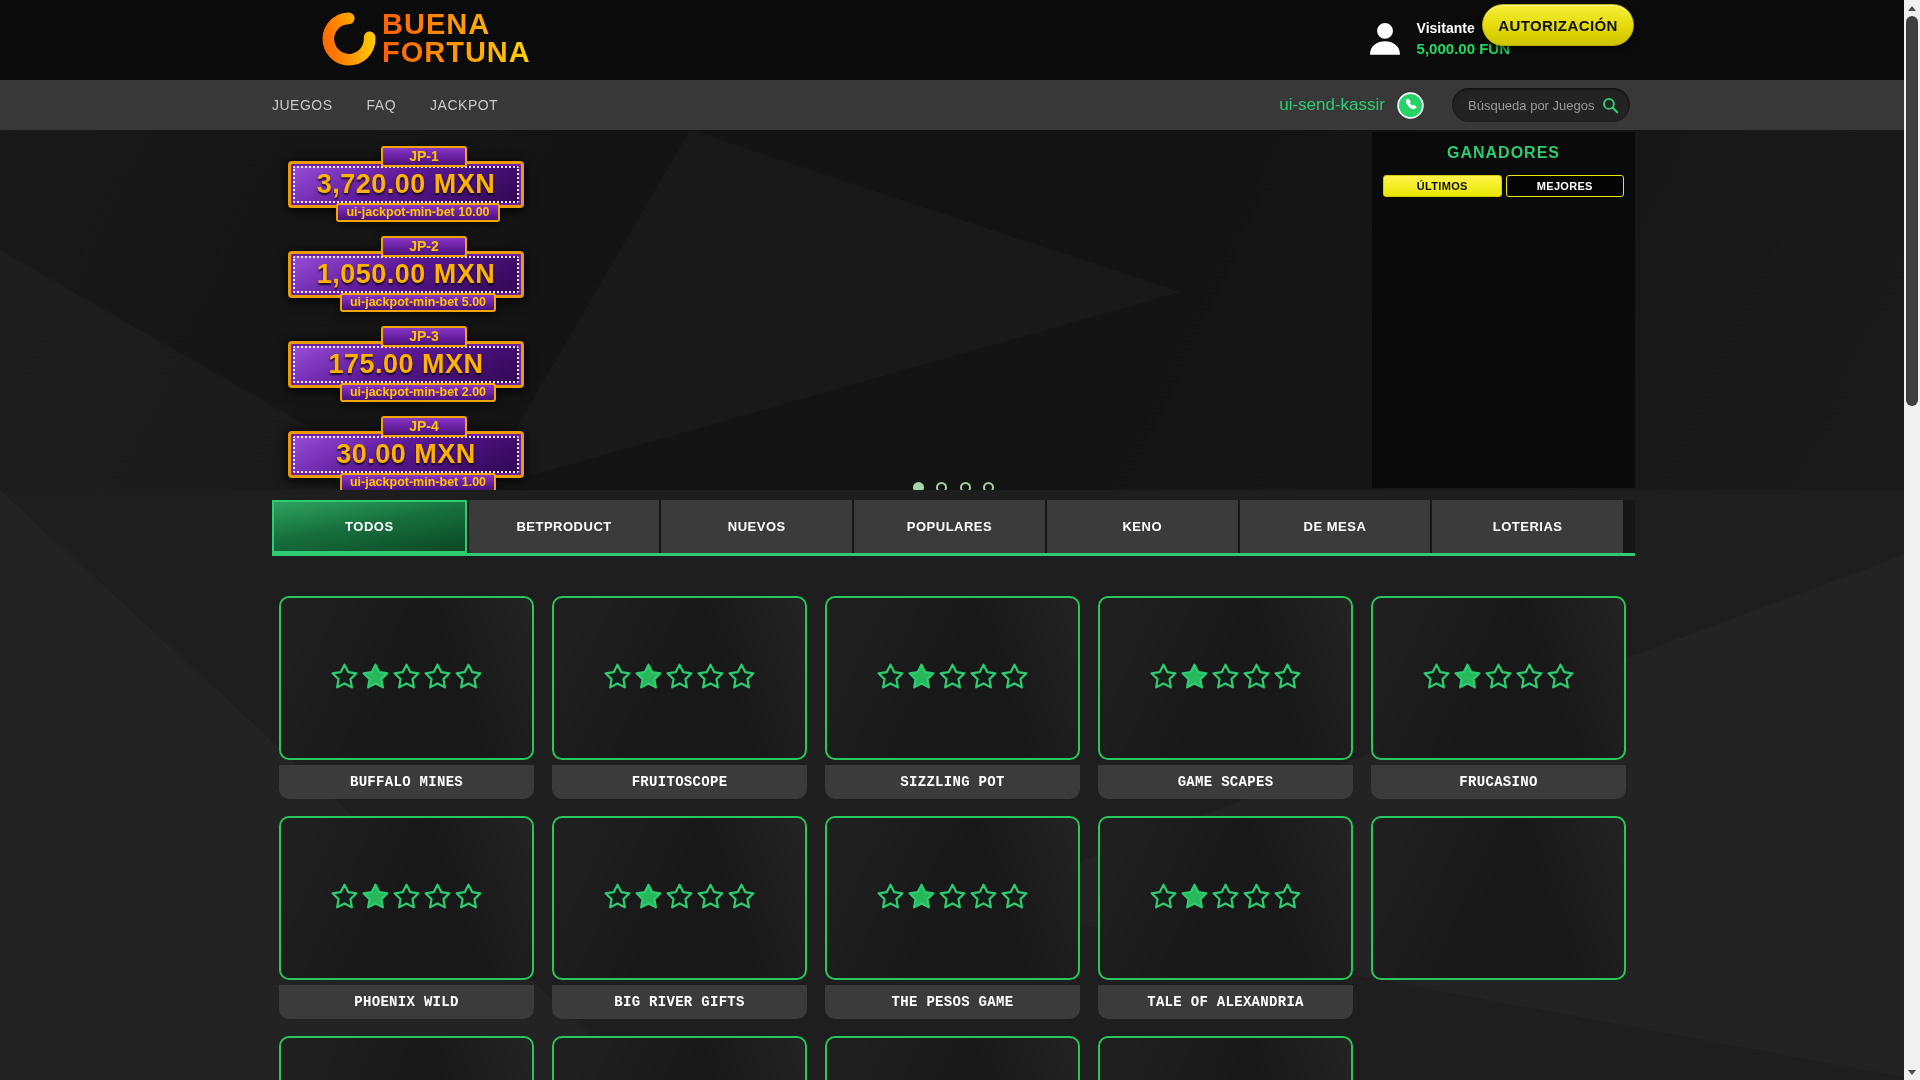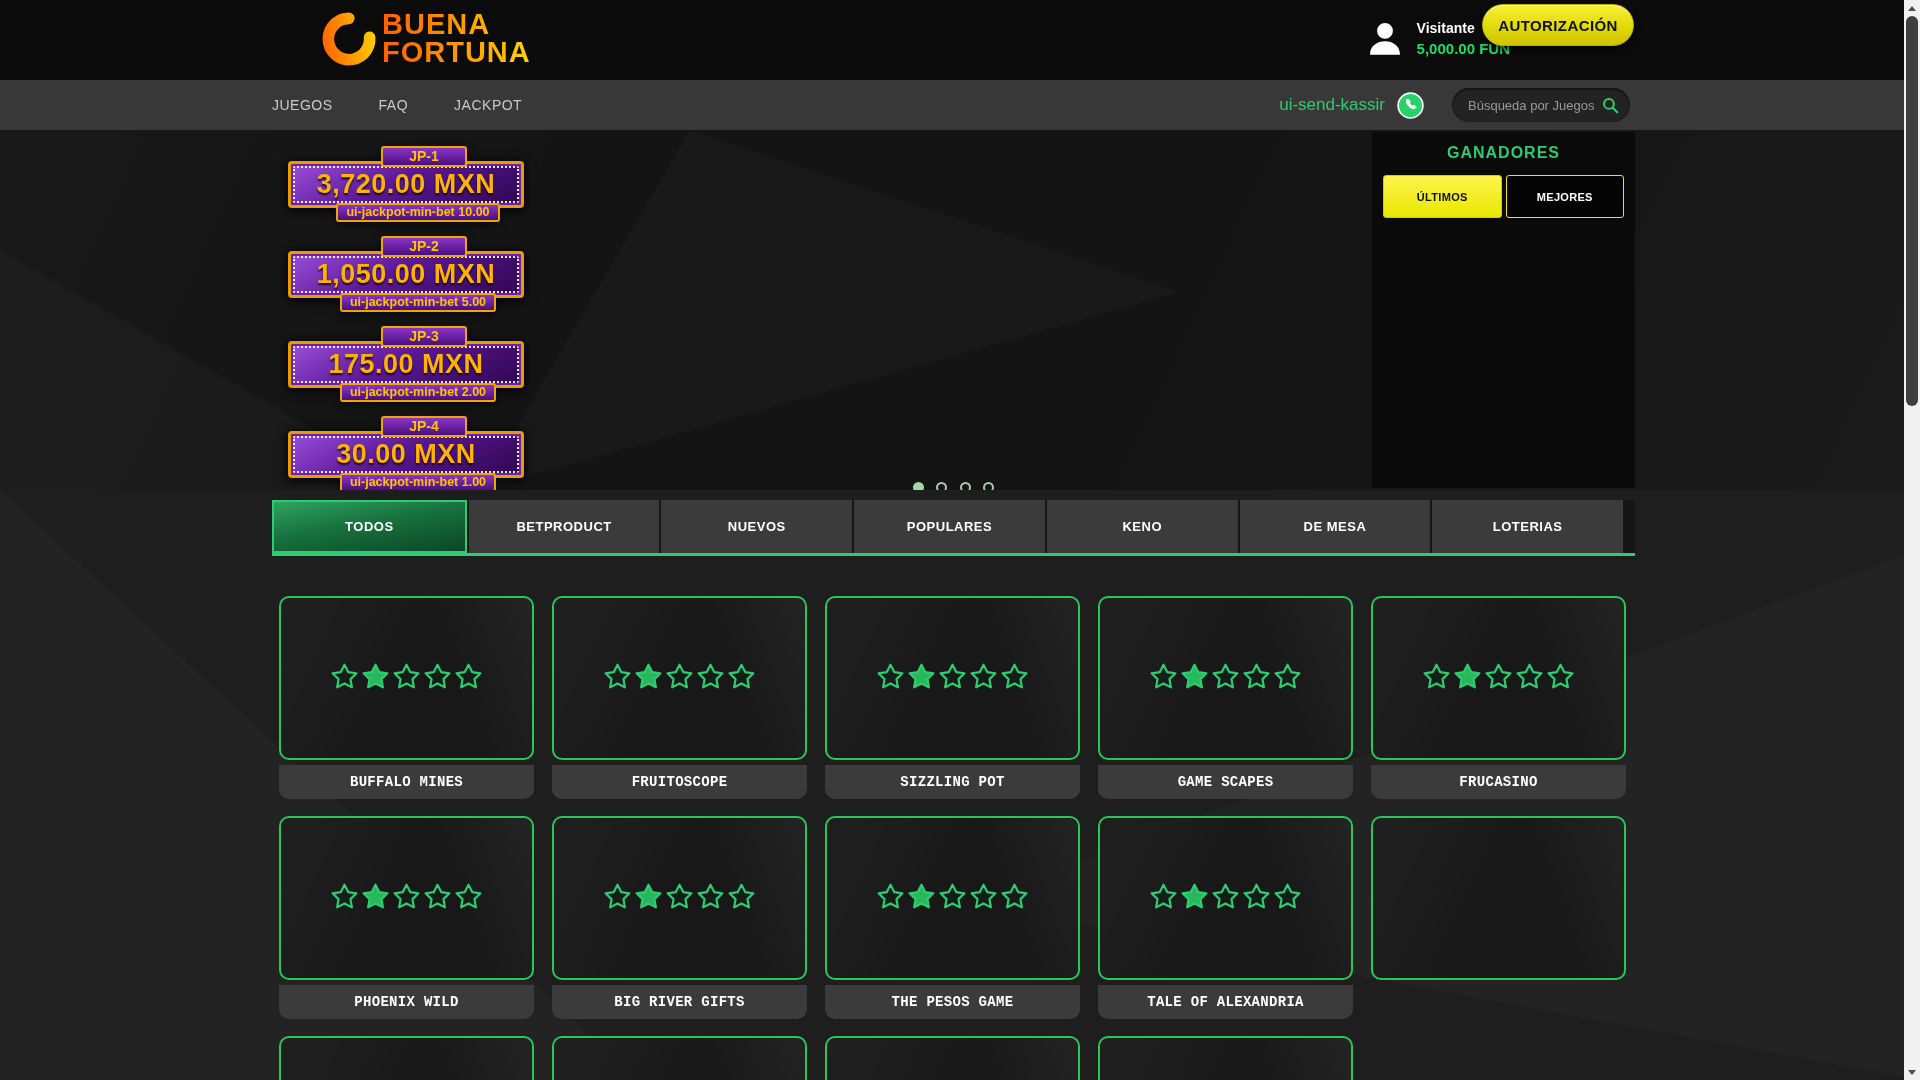--- a/index.html
+++ b/index.html
@@ -24,21 +24,21 @@
   .auth-btn { position:absolute; right:286px; top:4px; width:152px; height:42px; border-radius:21px;
     border:1px solid #b7ae00; cursor:pointer;
     background:linear-gradient(180deg,#f6f03a 0%,#e3d908 55%,#cfc400 100%);
     box-shadow:0 3px 6px rgba(0,0,0,.6), inset 0 1px 0 rgba(255,255,255,.6);
     color:#111; font-size:15px; font-weight:700; letter-spacing:.4px;
     font-family:"Liberation Sans","DejaVu Sans",sans-serif;text-align:center; }
 
   
   .nav { position:absolute; top:80px; left:0; width:1920px; height:50px; background:#383838;
     display:flex; align-items:center; }
-  .nav-links { display:flex; gap:46px; margin-left:272px; }
+  .nav-links { display:flex; gap:34px; margin-left:272px; }
   .nav-link { color:#c9c9c9; font-size:14px; letter-spacing:.5px; text-decoration:none; cursor:pointer; }
   .kassir { position:absolute; right:496px; display:flex; align-items:center; gap:12px; cursor:pointer; }
   .kassir-label { color:#2ecc71; font-size:17px; }
   .kassir svg { width:27px; height:27px; }
   .search { position:absolute; right:290px; width:178px; height:34px; background:#232323;
     border-radius:17px; display:flex; align-items:center; padding:0 10px 0 16px;
     box-shadow:inset 0 1px 3px rgba(0,0,0,.7); }
   .search input { flex:1; min-width:0; background:transparent; border:none; outline:none;
     color:#dddddd; font-size:13px; font-family:"Liberation Sans","DejaVu Sans",sans-serif; }
   .search input::placeholder { color:#9a9a9a; }
@@ -78,21 +78,21 @@
   .dots { position:absolute; left:272px; top:348px; width:1363px; text-align:center; }
   .dot { display:inline-block; width:11px; height:11px; border-radius:50%; margin:0 4px;
     border:2px solid #9fcfa2; cursor:pointer; vertical-align:middle; }
   .dot.active { background:#a5d6a7; border-color:#a5d6a7; }
 
   
   .winners { position:absolute; left:1372px; top:2px; width:263px; height:356px; background:#0a0a0a; }
   .winners-title { margin-top:12px; text-align:center; color:#2ecc71; font-size:16px; font-weight:700;
     letter-spacing:1px; }
   .wtabs { display:flex; gap:4px; margin:13px 11px 0; }
-  .wtab { flex:1; height:43px; font-size:11px; font-weight:700; letter-spacing:.3px; cursor:pointer;
+  .wtab { flex:1; height:22px; font-size:11px; font-weight:700; letter-spacing:.3px; cursor:pointer;
     border-radius:3px; font-family:"Liberation Sans","DejaVu Sans",sans-serif; }
   .wtab.active { background:linear-gradient(180deg,#fff34d,#e8e800); border:1px solid #d6cd00; color:#111; }
   .wtab.inactive { background:#050505; border:1px solid #e8e800; color:#ffffff; }
 
   
   .cat-tabs { position:absolute; top:500px; left:272px; width:1363px; height:56px; display:flex;
     border-bottom:3px solid #2ecc71; background:#161616; }
   .cat-tab { flex:1; margin-right:2px; border:none; background:#3b3b3b; color:#ffffff;
     font-size:13px; font-weight:600; letter-spacing:.5px; cursor:pointer;
     font-family:"Liberation Sans","DejaVu Sans",sans-serif; }

